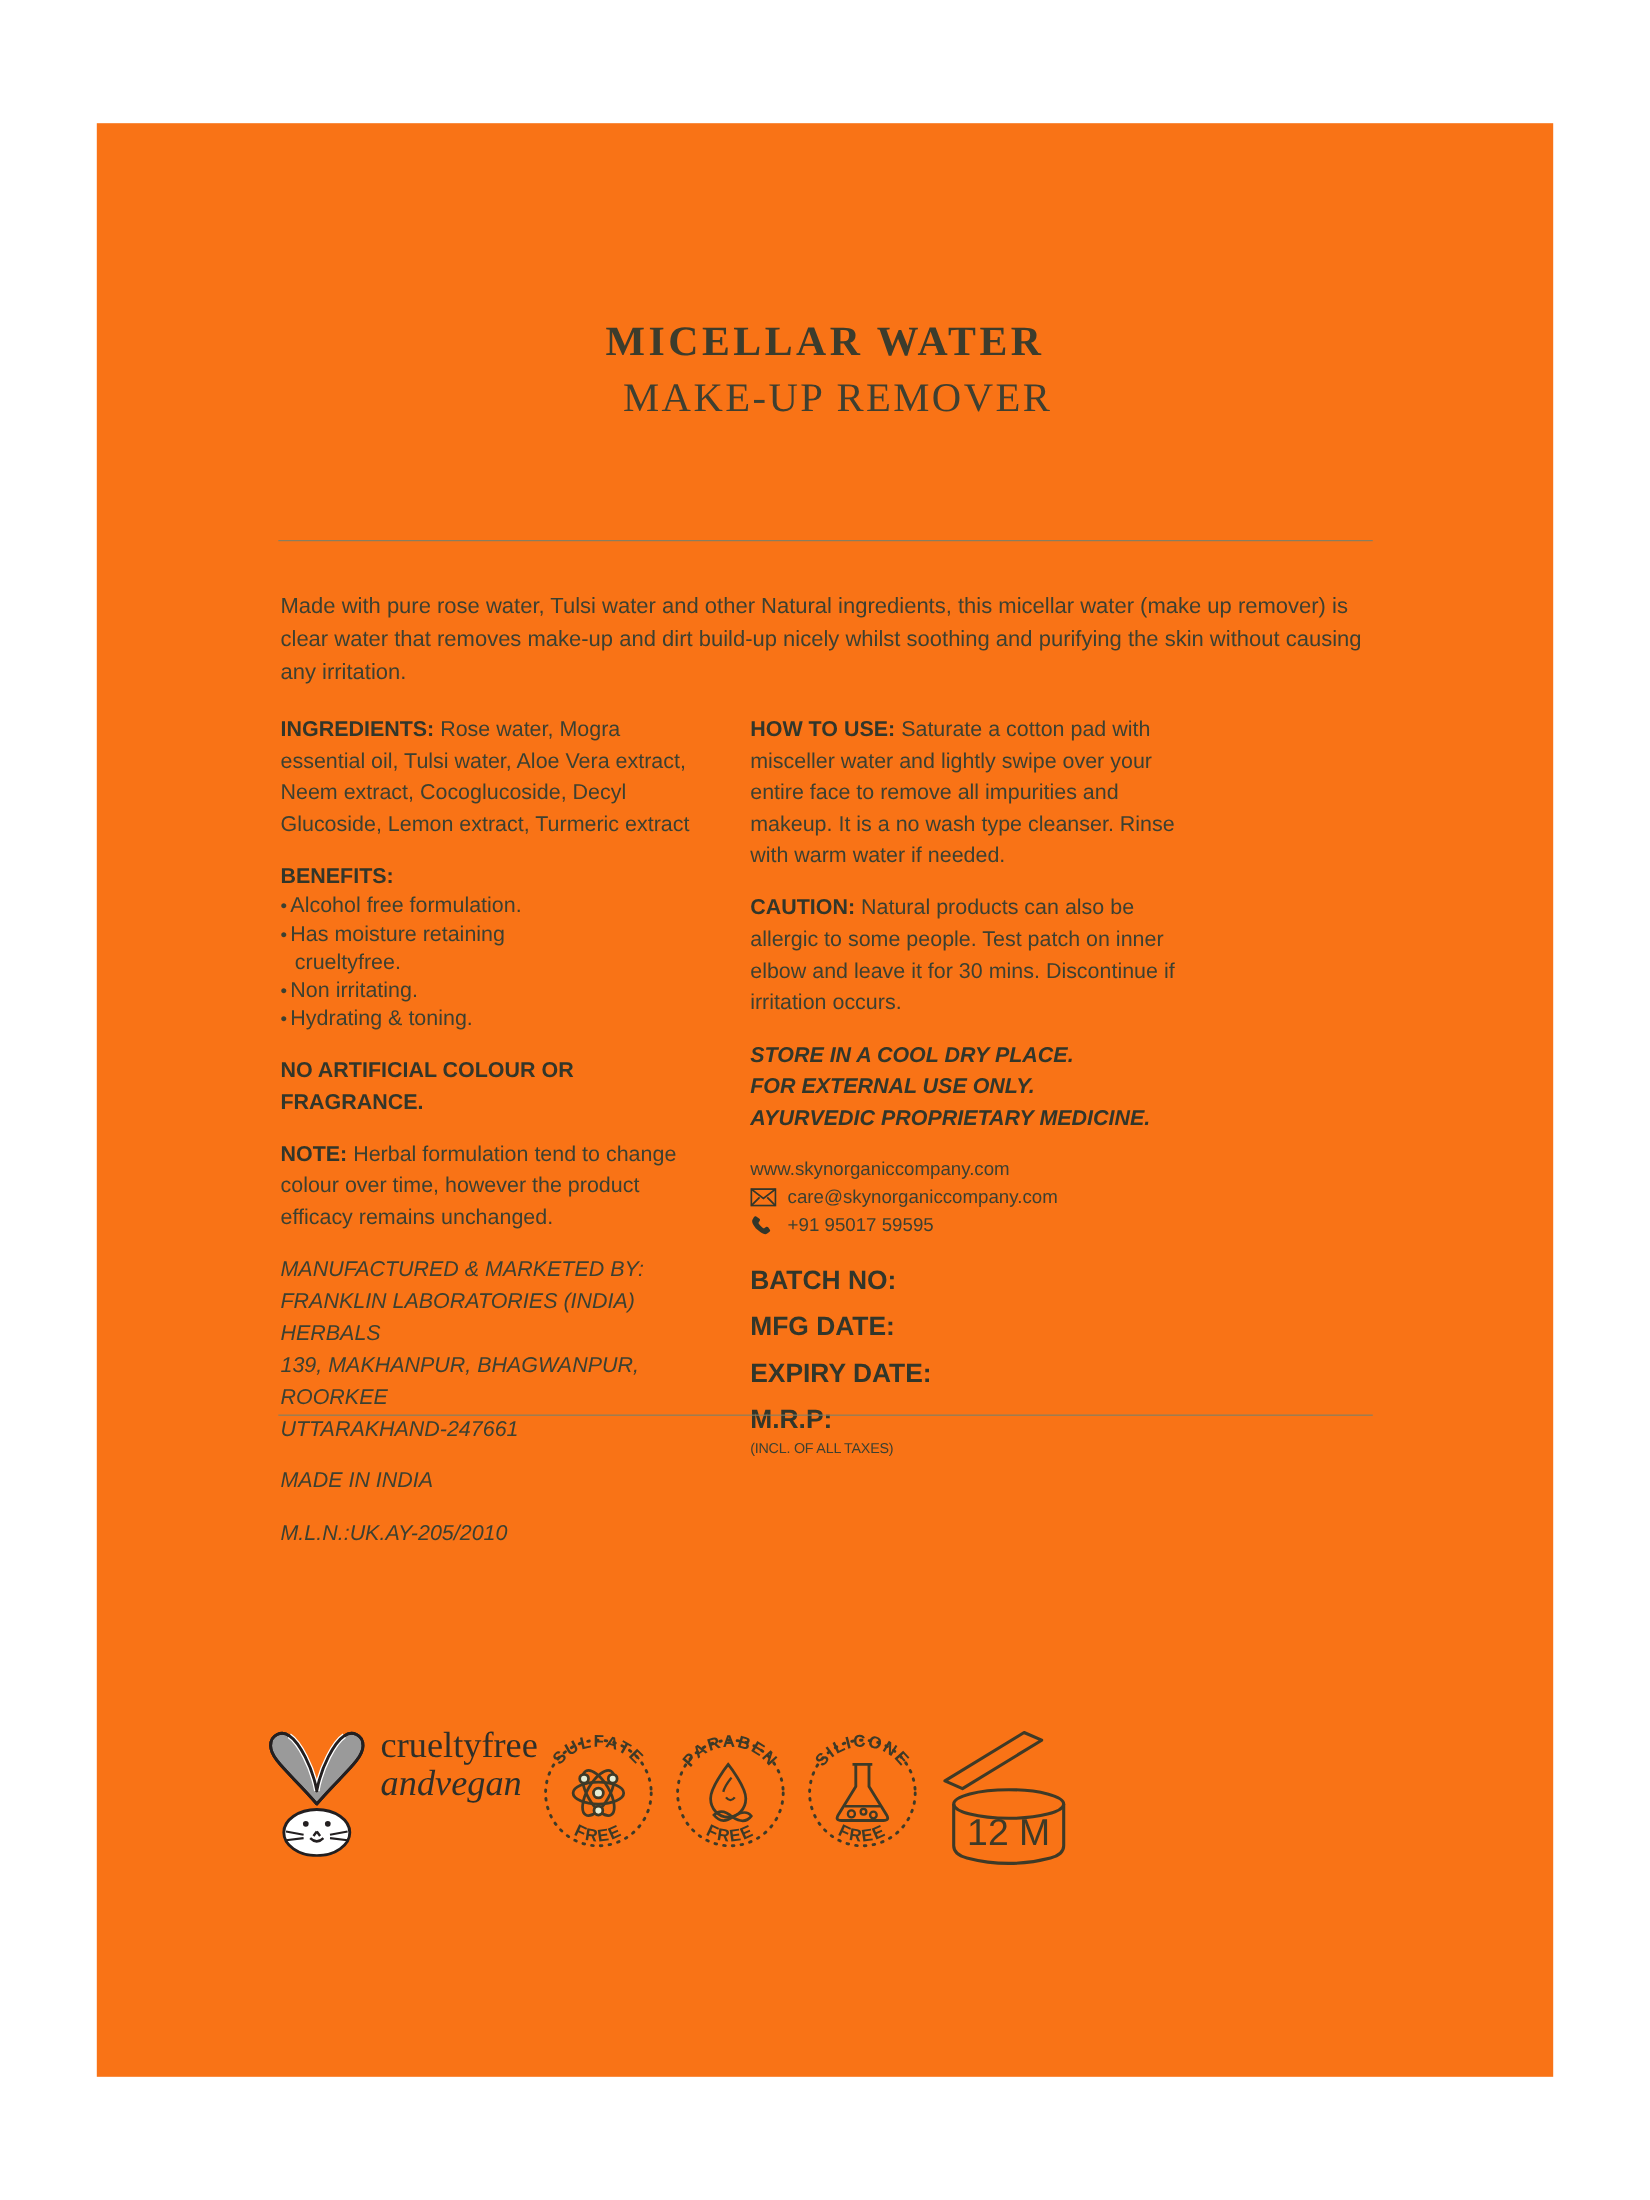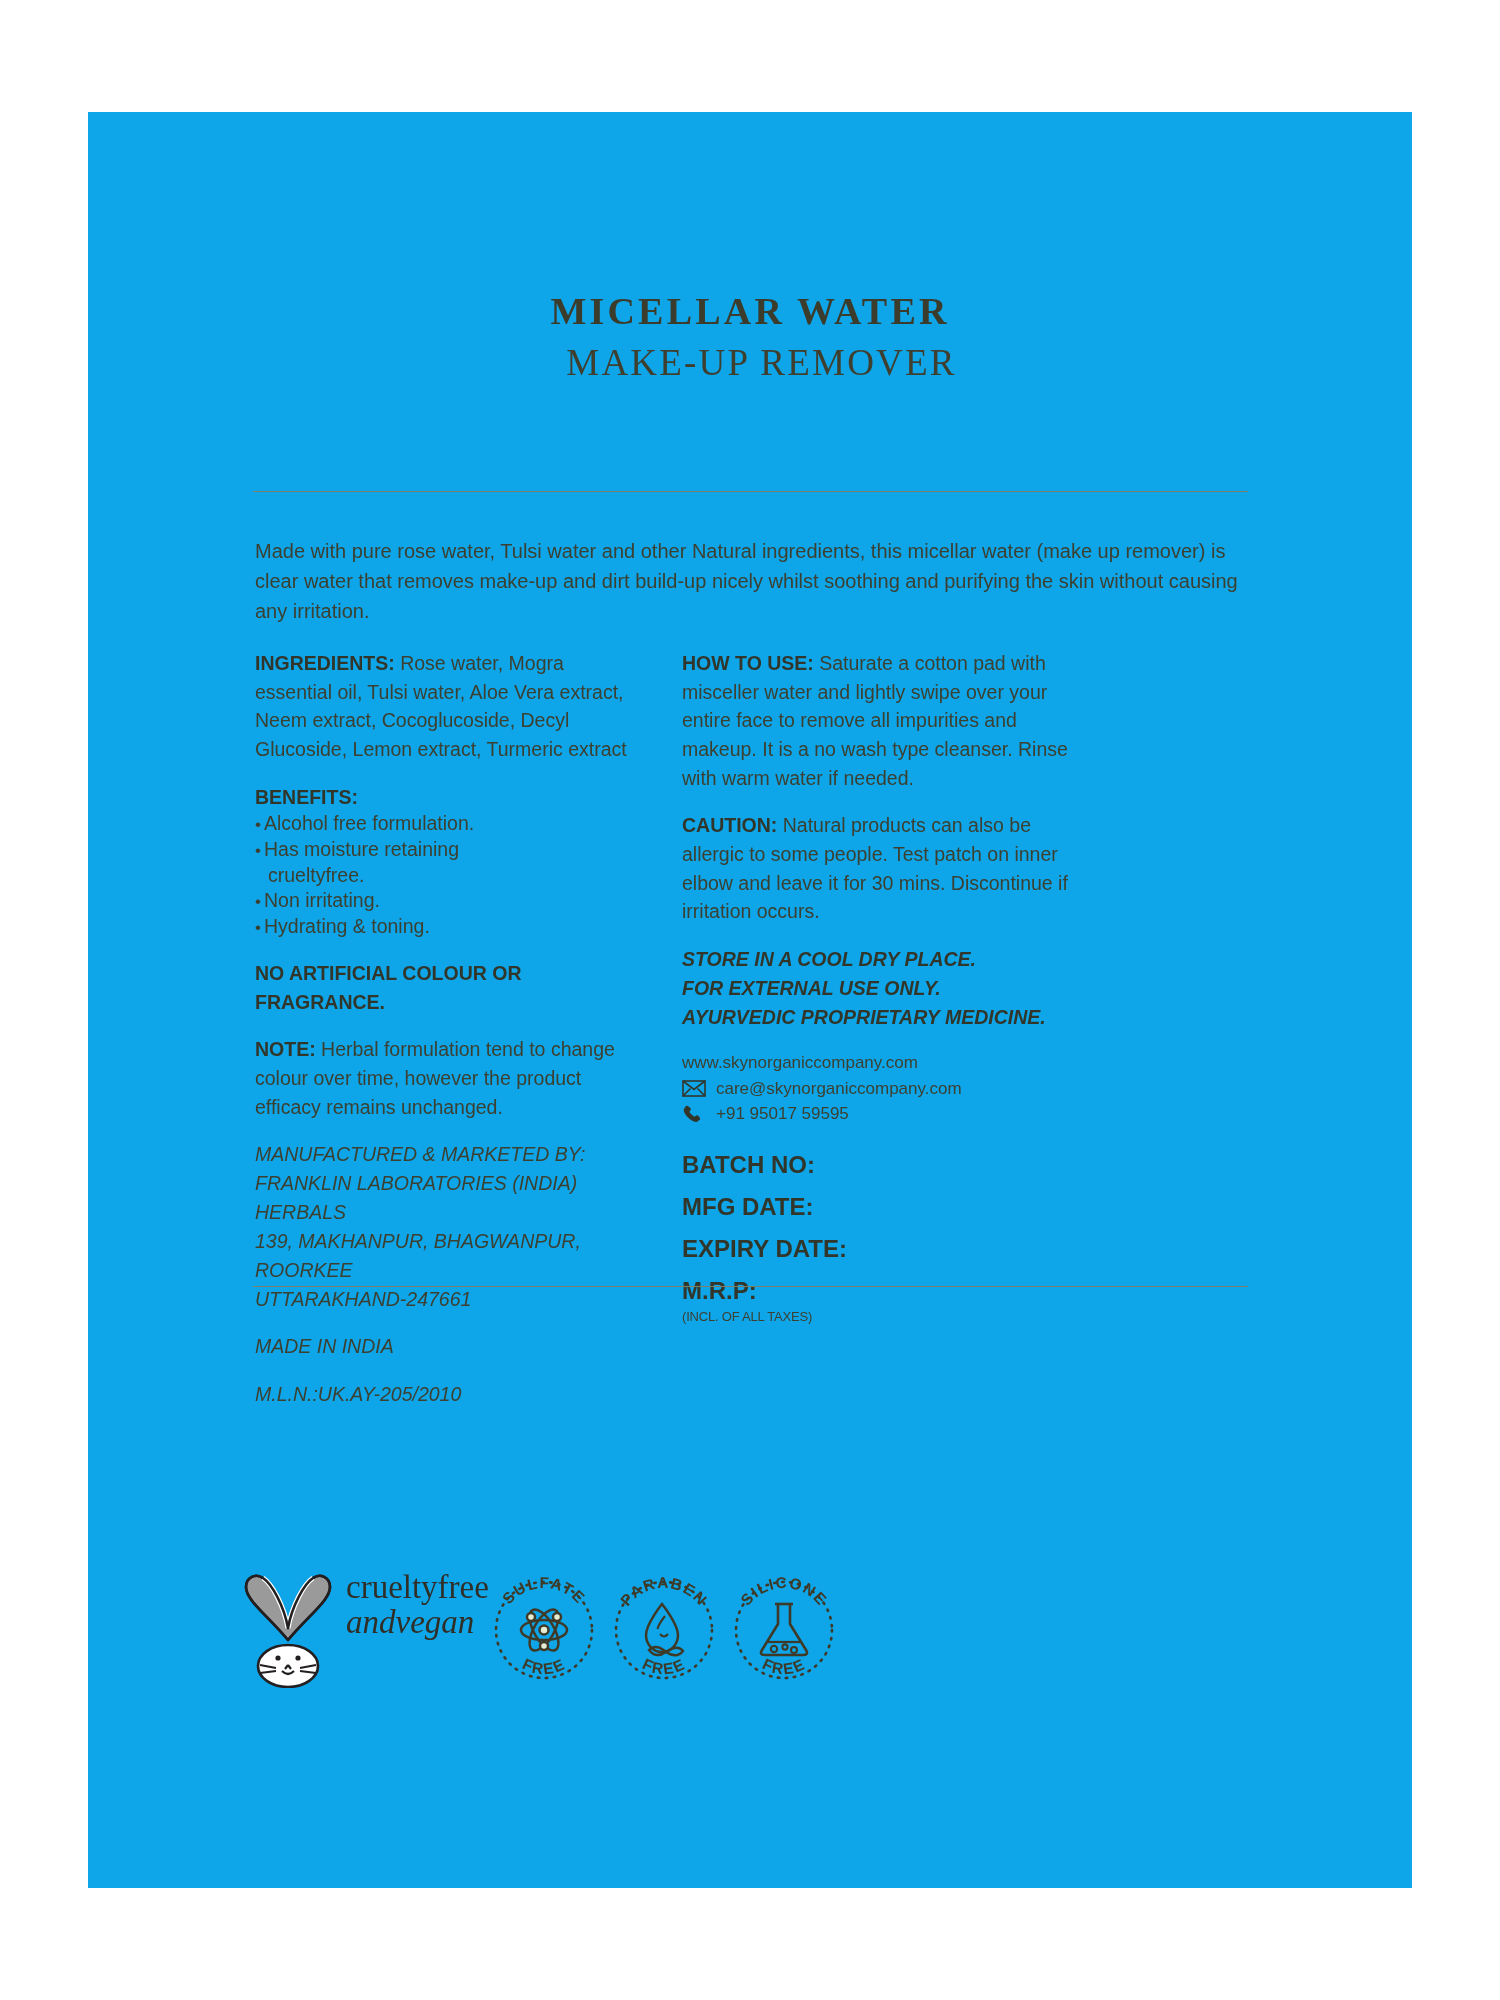--- a/index.html
+++ b/index.html
@@ -215,21 +215,21 @@
     line-height: 1.05;
     margin-left: 2px;
     margin-bottom: 10px;
   }
   .cruelty-text .l1 { font-size: 33px; display: block; }
   .cruelty-text .l2 { font-size: 33px; display: block; font-style: italic; }
 </style>
 </head>
 <body>
 
-<div id="label-panel" style="background: #0ea5e9;">
+<div id="label-panel" style="background: #f97316;">
 
   <div class="title-block">
     <div class="title-main">MICELLAR WATER</div>
     <div class="title-sub">MAKE-UP REMOVER</div>
   </div>
 
   <div class="rule rule-top"></div>
 
   <div id="intro">
     <p class="body-txt">Made with pure rose water, Tulsi water and other Natural ingredients, this micellar water (make up remover) is clear water that removes make-up and dirt build-up nicely whilst soothing and purifying the skin without causing any irritation.</p>
@@ -428,16 +428,28 @@
           <path d="M47 30 L65 30"></path>
           <path d="M50 30 L50 50 L34 76 Q31 81 37 81 L75 81 Q81 81 78 76 L62 50 L62 30"></path>
           <path d="M40 68 L72 68" stroke-width="2.2"></path>
           <circle cx="46" cy="75" r="3.2" stroke-width="2.1"></circle>
           <circle cx="57" cy="73" r="2.6" stroke-width="2.1"></circle>
           <circle cx="66" cy="76" r="3" stroke-width="2.1"></circle>
         </g>
       </svg>
     </div>
 
+    <div class="badge" id="badge-pao">
+      <svg width="128" height="126" viewBox="0 0 128 126">
+        <g stroke="#3e3a27" stroke-width="2.8" fill="none" stroke-linejoin="round">
+
+          <path d="M6 49 L78 5 L94 12 L22 56 Z"></path>
+
+          <path d="M14 70 L14 108 Q14 116 26 119 Q45 124 64 124 Q83 124 102 119 Q114 116 114 108 L114 70"></path>
+          <ellipse cx="64" cy="70" rx="50" ry="13"></ellipse>
+        </g>
+        <text x="64" y="107" text-anchor="middle" font-family="Liberation Sans, sans-serif" font-size="34" fill="#3e3a27">12 M</text>
+      </svg>
+    </div>
 
   </div>
 
 </div>
 
 </body></html>

